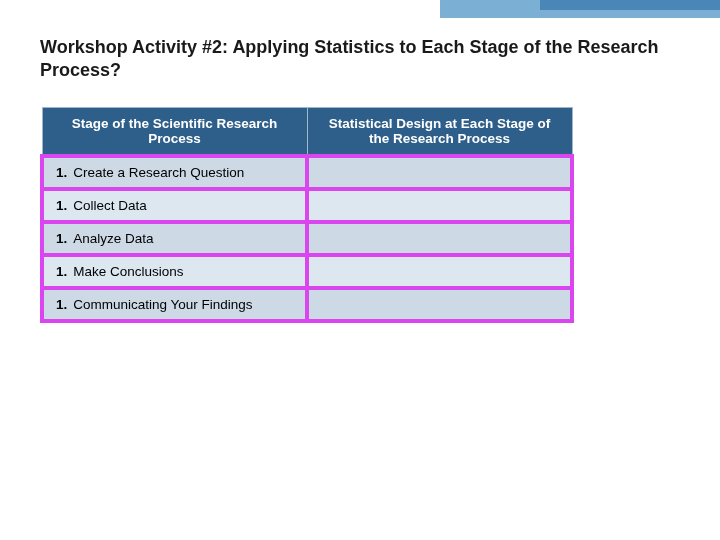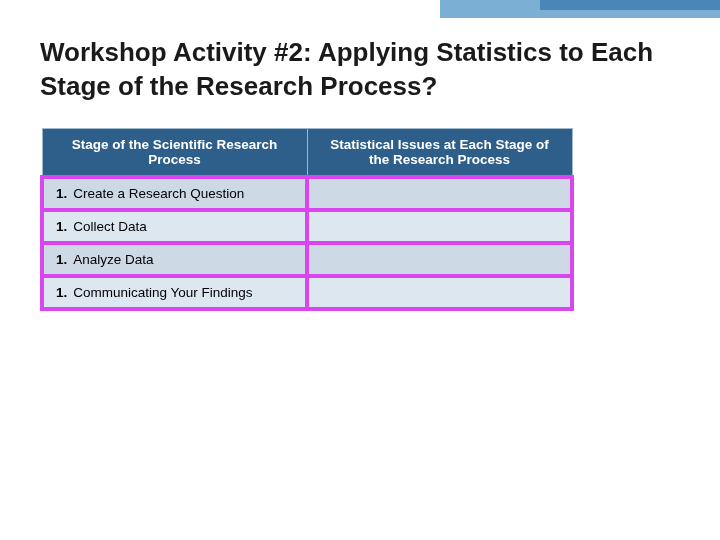--- a/index.html
+++ b/index.html
@@ -30,21 +30,21 @@
       height: 10px;
       background: #4a86b8;
     }
 
     .slide-container {
       padding: 36px 40px 20px 40px;
       position: relative;
     }
 
     .title {
-      font-size: 26px;
+      font-size: 18px;
       font-weight: bold;
       color: #1a1a1a;
       margin-bottom: 24px;
       line-height: 1.3;
     }
 
     .table-wrapper {
       width: 534px;
     }
 
@@ -101,37 +101,41 @@
   <h1 class="title">Workshop Activity #2: Applying Statistics to Each Stage of the Research Process?</h1>
 
   <div class="table-wrapper">
     <table>
       <thead>
         <tr>
           <th class="col-stage">
             <span>Stage of the Scientific Research Process</span>
           </th>
           <th class="col-issues">
-            <span>Statistical Issues at Each Stage of the Research Process</span>
+            <span>Statistical Design at Each Stage of the Research Process</span>
           </th>
         </tr>
       </thead>
       <tbody id="table-body">
       <tr>
             <td class="col-stage"><span class="row-num">1.</span>Create a Research Question</td>
             <td class="col-issues"></td>
           </tr>
           <tr>
             <td class="col-stage"><span class="row-num">1.</span>Collect Data</td>
             <td class="col-issues"></td>
           </tr>
           <tr>
             <td class="col-stage"><span class="row-num">1.</span>Analyze Data</td>
             <td class="col-issues"></td>
           </tr>
           <tr>
+            <td class="col-stage"><span class="row-num">1.</span>Make Conclusions</td>
+            <td class="col-issues"></td>
+          </tr>
+          <tr>
             <td class="col-stage"><span class="row-num">1.</span>Communicating Your Findings</td>
             <td class="col-issues"></td>
           </tr>
         </tbody>
     </table>
   </div>
 </div>
 
 </body></html>

